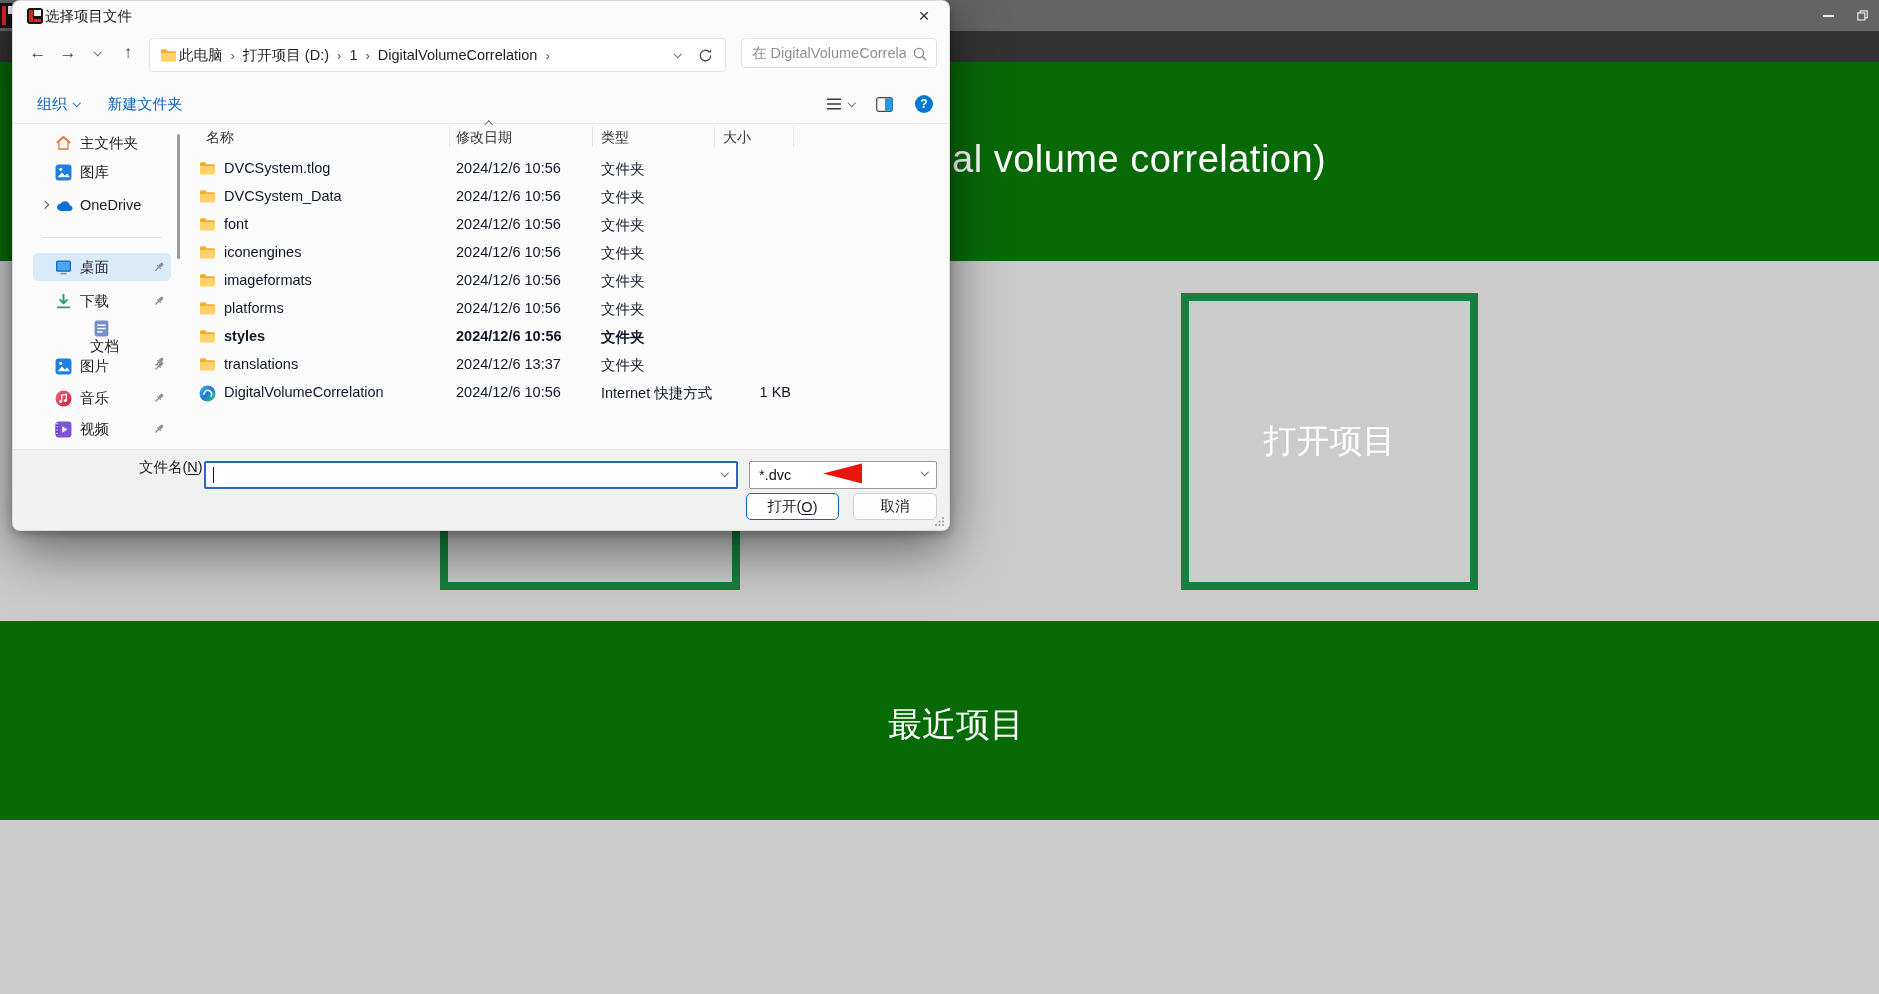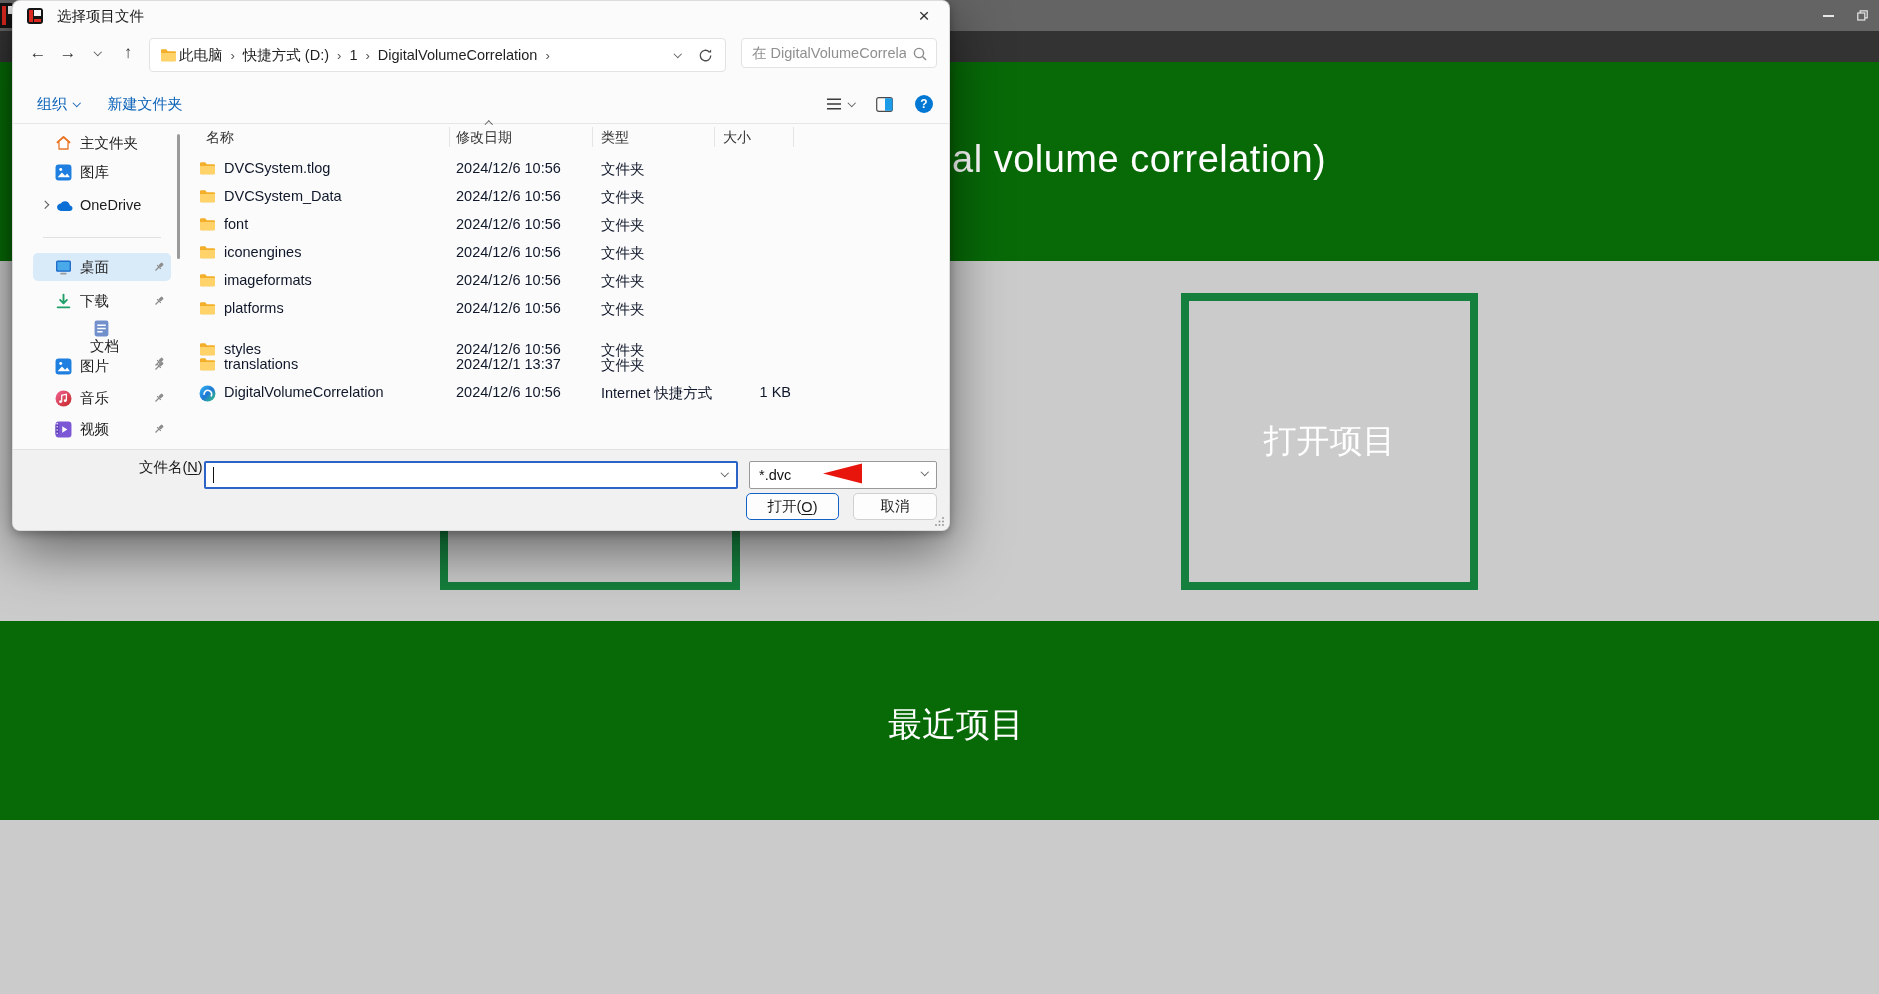--- a/index.html
+++ b/index.html
@@ -41,21 +41,21 @@
     background:#FBFBFB; border-radius:8px; z-index:10;
     box-shadow:0 20px 55px rgba(0,0,0,.50), 0 3px 10px rgba(0,0,0,.28);
     border:1px solid rgba(0,0,0,.12); }
 
   .dlg-titlebar { position:absolute; top:0; left:0; right:0; height:30px;
     display:flex; align-items:center; padding-left:14px; }
   .applogo { position:relative; width:16px; height:16px; background:#141414; border-radius:3px; }
   .applogo .al-red  { position:absolute; left:2px;  top:2px; width:3.5px; height:12px; background:#D8281F; }
   .applogo .al-wht  { position:absolute; right:2px; top:2px; width:7px; height:5.5px; background:#F5F5F5; }
   .applogo .al-red2 { position:absolute; right:2px; bottom:2px; width:7px; height:3px; background:#D8281F; }
-  .dlg-title { margin-left:14px; font-size:14.5px; color:#1A1A1A; }
+  .dlg-title { margin-left:2px; font-size:14.5px; color:#1A1A1A; }
   .dlg-close { position:absolute; right:6px; top:0; width:38px; height:30px;
     display:flex; align-items:center; justify-content:center; font-size:19px; color:#333; }
 
   .navrow { position:absolute; top:36px; left:10px; height:32px; display:flex; align-items:center; }
   .navbtn { width:30px; height:30px; display:flex; align-items:center; justify-content:center;
     font-size:17px; color:#3A3A3A; }
   .chev { display:inline-block; width:7px; height:7px;
     border-right:1.4px solid #5A5A5A; border-bottom:1.4px solid #5A5A5A; }
   .chev.down { transform:rotate(45deg); margin-top:-3px; }
   .chev.right{ transform:rotate(-45deg); }
@@ -196,21 +196,21 @@
     <div id="breadcrumb-bar">
       <span style="display:flex;margin-right:2px;">
         <svg width="17" height="14" viewBox="0 0 17 14">
             <path d="M1 2.5a1.2 1.2 0 0 1 1.2-1.2h4l1.6 2h7a1.2 1.2 0 0 1 1.2 1.2V12a1.2 1.2 0 0 1-1.2 1.2H2.2A1.2 1.2 0 0 1 1 12z" fill="#F3AF29"></path>
             <path d="M1 5h15v7a1.2 1.2 0 0 1-1.2 1.2H2.2A1.2 1.2 0 0 1 1 12z" fill="#FFD36A"></path>
           </svg>
       </span>
       <span id="breadcrumb-items" style="display:flex;align-items:center;">
           <span class="crumb">此电脑</span>
           <span class="crumb-sep">›</span>
-          <span class="crumb">快捷方式 (D:)</span>
+          <span class="crumb">打开项目 (D:)</span>
           <span class="crumb-sep">›</span>
           <span class="crumb">1</span>
           <span class="crumb-sep">›</span>
           <span class="crumb">DigitalVolumeCorrelation</span>
           <span class="crumb-sep">›</span>
         </span>
       <span id="bc-right">
         <span class="chev down small"></span>
         <svg width="15" height="15" viewBox="0 0 16 16">
             <path d="M13.6 8a5.6 5.6 0 1 1-1.8-4.1" fill="none" stroke="#4A4A4A" stroke-width="1.4"></path>
@@ -483,37 +483,37 @@
         <div class="file-row" style="top: 294px;">
           <span class="cell-icon"><svg width="17" height="14" viewBox="0 0 17 14">
               <path d="M1 2.5a1.2 1.2 0 0 1 1.2-1.2h4l1.6 2h7a1.2 1.2 0 0 1 1.2 1.2V12a1.2 1.2 0 0 1-1.2 1.2H2.2A1.2 1.2 0 0 1 1 12z" fill="#F3AF29"></path>
               <path d="M1 5h15v7a1.2 1.2 0 0 1-1.2 1.2H2.2A1.2 1.2 0 0 1 1 12z" fill="#FFD36A"></path>
             </svg></span>
           <span class="cell-name">platforms</span>
           <span class="cell-date">2024/12/6 10:56</span>
           <span class="cell-type">文件夹</span>
           <span class="cell-size"></span>
         </div>
-        <div class="file-row" style="top: 335px;">
+        <div class="file-row" style="top: 322px; font-weight: bold;">
           <span class="cell-icon"><svg width="17" height="14" viewBox="0 0 17 14">
               <path d="M1 2.5a1.2 1.2 0 0 1 1.2-1.2h4l1.6 2h7a1.2 1.2 0 0 1 1.2 1.2V12a1.2 1.2 0 0 1-1.2 1.2H2.2A1.2 1.2 0 0 1 1 12z" fill="#F3AF29"></path>
               <path d="M1 5h15v7a1.2 1.2 0 0 1-1.2 1.2H2.2A1.2 1.2 0 0 1 1 12z" fill="#FFD36A"></path>
             </svg></span>
           <span class="cell-name">styles</span>
           <span class="cell-date">2024/12/6 10:56</span>
           <span class="cell-type">文件夹</span>
           <span class="cell-size"></span>
         </div>
         <div class="file-row" style="top: 350px;">
           <span class="cell-icon"><svg width="17" height="14" viewBox="0 0 17 14">
               <path d="M1 2.5a1.2 1.2 0 0 1 1.2-1.2h4l1.6 2h7a1.2 1.2 0 0 1 1.2 1.2V12a1.2 1.2 0 0 1-1.2 1.2H2.2A1.2 1.2 0 0 1 1 12z" fill="#F3AF29"></path>
               <path d="M1 5h15v7a1.2 1.2 0 0 1-1.2 1.2H2.2A1.2 1.2 0 0 1 1 12z" fill="#FFD36A"></path>
             </svg></span>
           <span class="cell-name">translations</span>
-          <span class="cell-date">2024/12/1 13:37</span>
+          <span class="cell-date">2024/12/6 13:37</span>
           <span class="cell-type">文件夹</span>
           <span class="cell-size"></span>
         </div>
         <div class="file-row" style="top: 378px;">
           <span class="cell-icon"><svg width="17" height="17" viewBox="0 0 16 16">
               <defs>
                 <linearGradient id="eg" x1="0" y1="0" x2="1" y2="1">
                   <stop offset="0" stop-color="#35BDF2"></stop>
                   <stop offset="0.5" stop-color="#1E78D7"></stop>
                   <stop offset="1" stop-color="#37C878"></stop>

